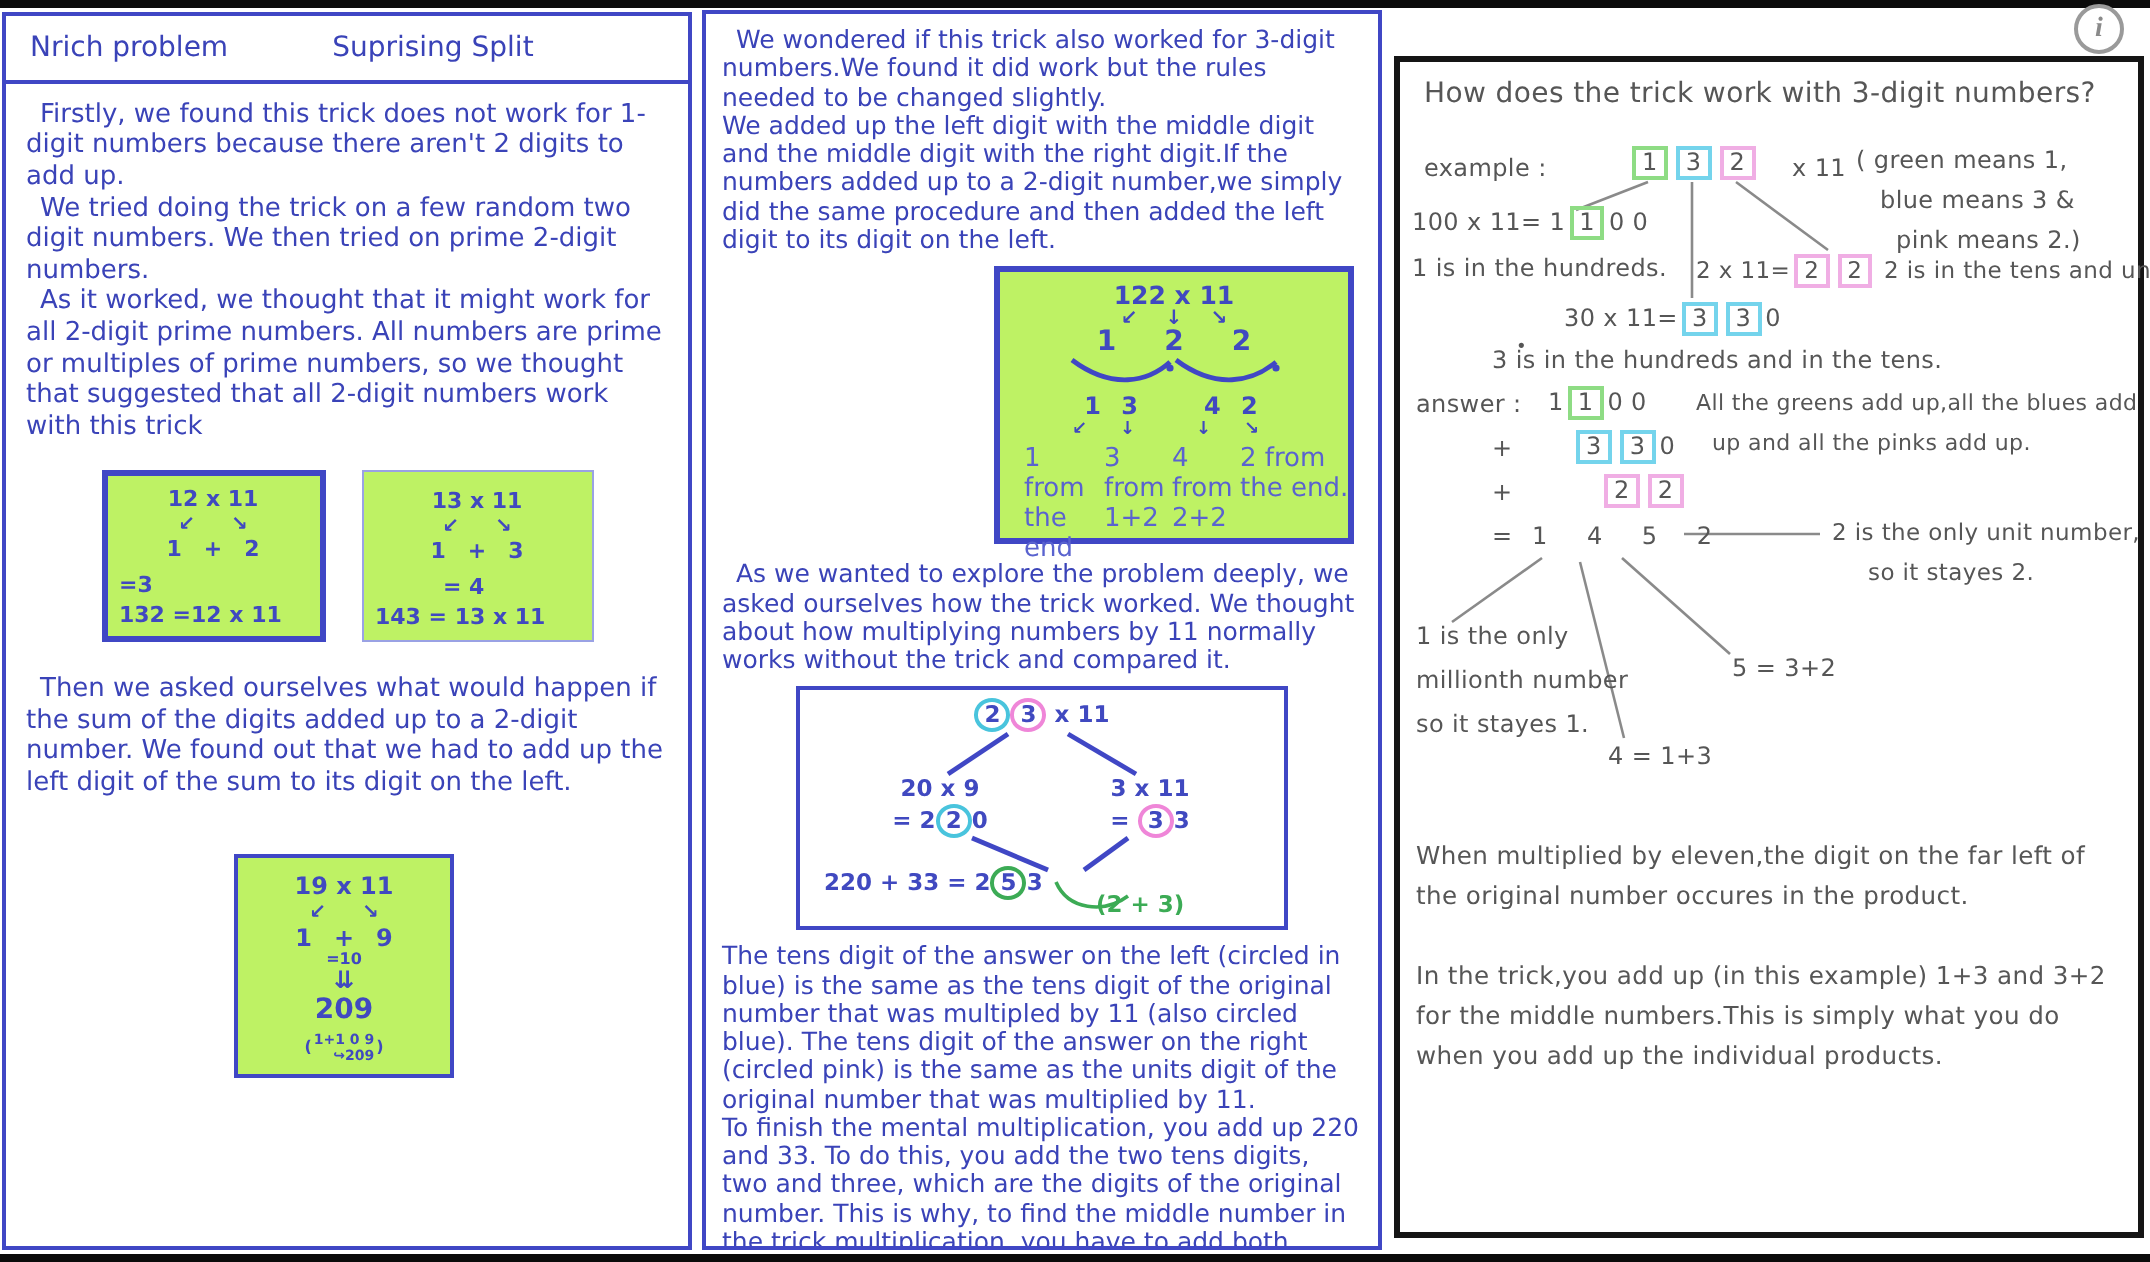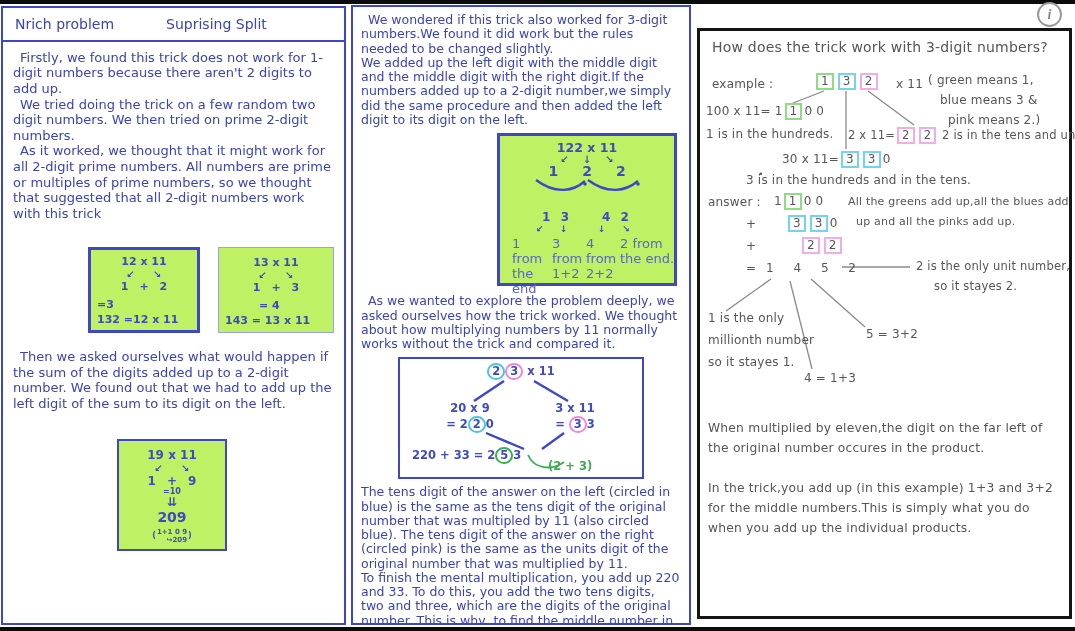--- a/index.html
+++ b/index.html
@@ -11,42 +11,42 @@
   .panel{position:absolute;background:#fff;box-sizing:border-box;color:#3a43b8;}
   .panel.left{left:1px;top:6px;width:345px;height:619px;border:2px solid #4047c5;padding:8px 10px;font-size:13px;line-height:1.2;overflow:hidden;}
   .panel.middle{left:351px;top:5px;width:340px;height:620px;border:2px solid #4047c5;padding:6px 8px;font-size:12.5px;line-height:1.14;overflow:hidden;}
 
   .titlerow{display:flex;gap:52px;font-size:14px;padding-left:2px;}
   .divider{border-top:2px solid #4047c5;margin:7px -10px 8px -10px;}
   .para{margin:0;text-indent:7px;}
   .para.noindent{text-indent:0;} .mt16{margin-top:16px;}
 
   
-  .boxrow{display:flex;gap:18px;justify-content:flex-end;margin-top:26px;}
+  .boxrow{display:flex;gap:18px;justify-content:center;margin-top:14px;}
   .mbox{box-sizing:border-box;font-weight:bold;font-size:11px;color:#4049c0;background:#bef264;}
   .b12{width:112px;border:3px solid #4047c5;padding:5px 6px 4px;}
   .b13{width:116px;border:1px solid #9aa2e4;padding:8px 6px 5px;}
   .b19{width:110px;border:2px solid #4047c5;padding:7px 6px 5px;margin:28px 0 0 104px;font-size:12px;}
   .tt{text-align:center;}
   .ta{display:flex;justify-content:center;gap:18px;font-size:10px;line-height:0.9;margin-top:1px;}
   .td{display:flex;justify-content:center;gap:11px;margin-top:1px;}
   .tsum{margin-top:5px;} .tsum.c13{margin-left:34px;}
   .tres{margin-top:2px;white-space:nowrap;}
   .tsmall{font-size:8px;text-align:center;line-height:1;}
   .tcenter{text-align:center;line-height:1.1;}
   .t209{text-align:center;font-size:14px;}
   .tnote{display:flex;justify-content:center;align-items:center;font-size:8px;gap:1px;margin-top:2px;}
   .tnote .stack{display:inline-flex;flex-direction:column;font-size:7px;line-height:1.15;text-align:right;}
 
   
   .b122{width:180px;border:3px solid #4047c5;padding:5px 4px 4px;margin:6px 4px 8px auto;text-align:center;}
   .b122 .tt{font-size:12.5px;}
   .b122 .ta3{display:flex;justify-content:center;gap:14px;font-size:10px;line-height:0.9;}
   .b122 .dg{display:flex;justify-content:center;gap:24px;font-size:14px;line-height:1;}
-  .b122 .pairs{display:flex;justify-content:center;gap:30px;letter-spacing:3px;font-size:12px;margin-top:15px;}
+  .b122 .pairs{display:flex;justify-content:center;gap:30px;letter-spacing:3px;font-size:12px;margin-top:1px;}
   .b122 .arr2{position:relative;height:13px;font-size:9px;}
   .b122 .arr2 span{position:absolute;top:0;}
   .b122 .caps{position:relative;height:42px;font-size:13px;font-weight:normal;text-align:left;line-height:1.15;color:#5a63cf;}
   .b122 .caps div{position:absolute;top:0;}
 
   
   .diamond{position:relative;width:242px;height:118px;border:2px solid #4047c5;margin:6px auto 6px;font-weight:bold;font-size:11.5px;color:#4049c0;}
   .diamond .dnode{position:absolute;text-align:center;line-height:1.3;}
   .circ{display:inline-block;border-radius:50%;padding:0 3px;line-height:1.1;}
   .circ.cblue{border:2px solid #49c4dd;}

